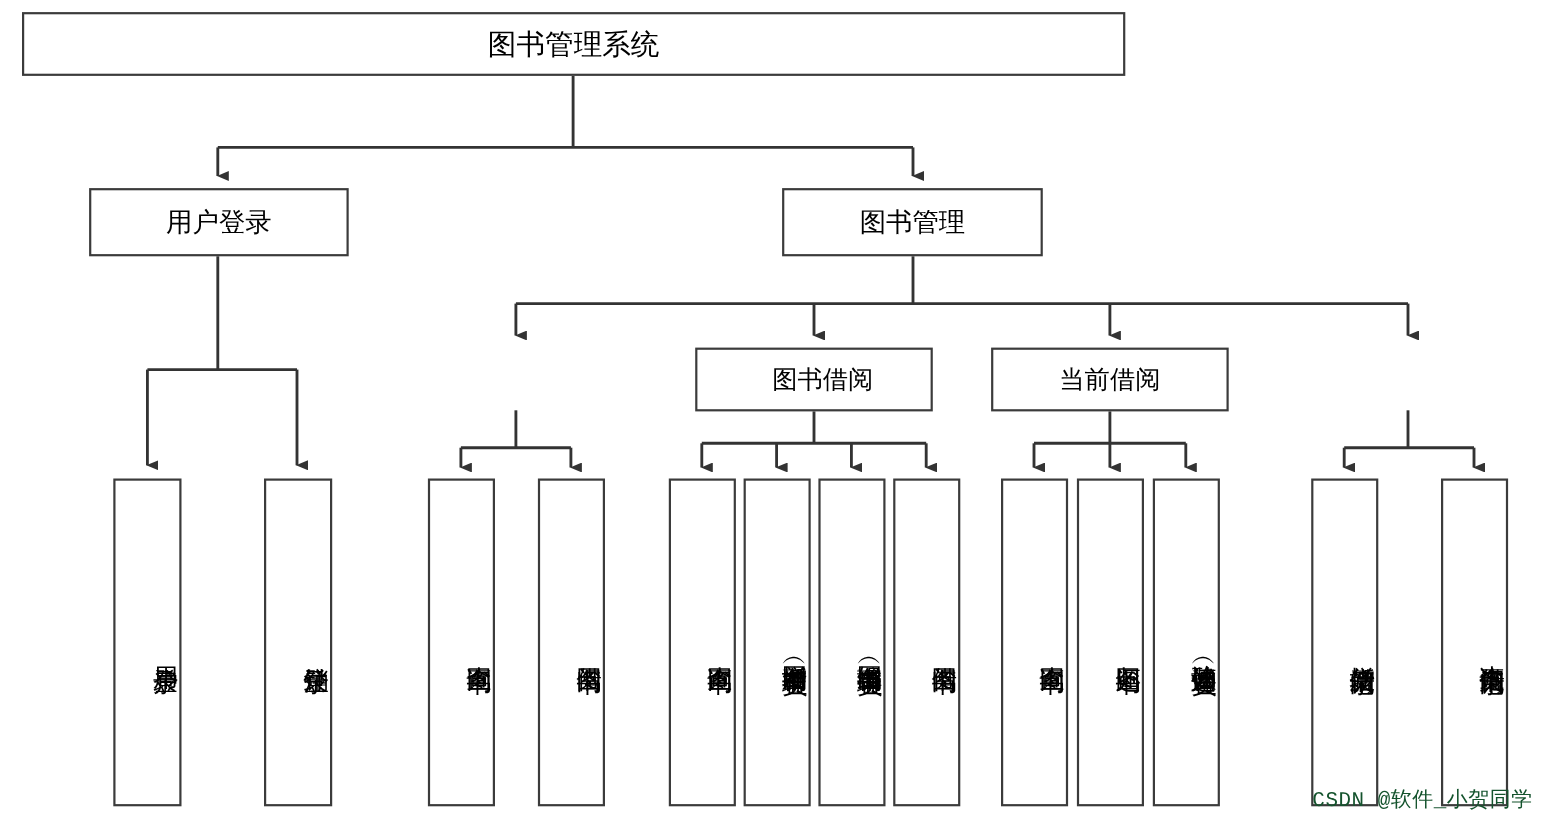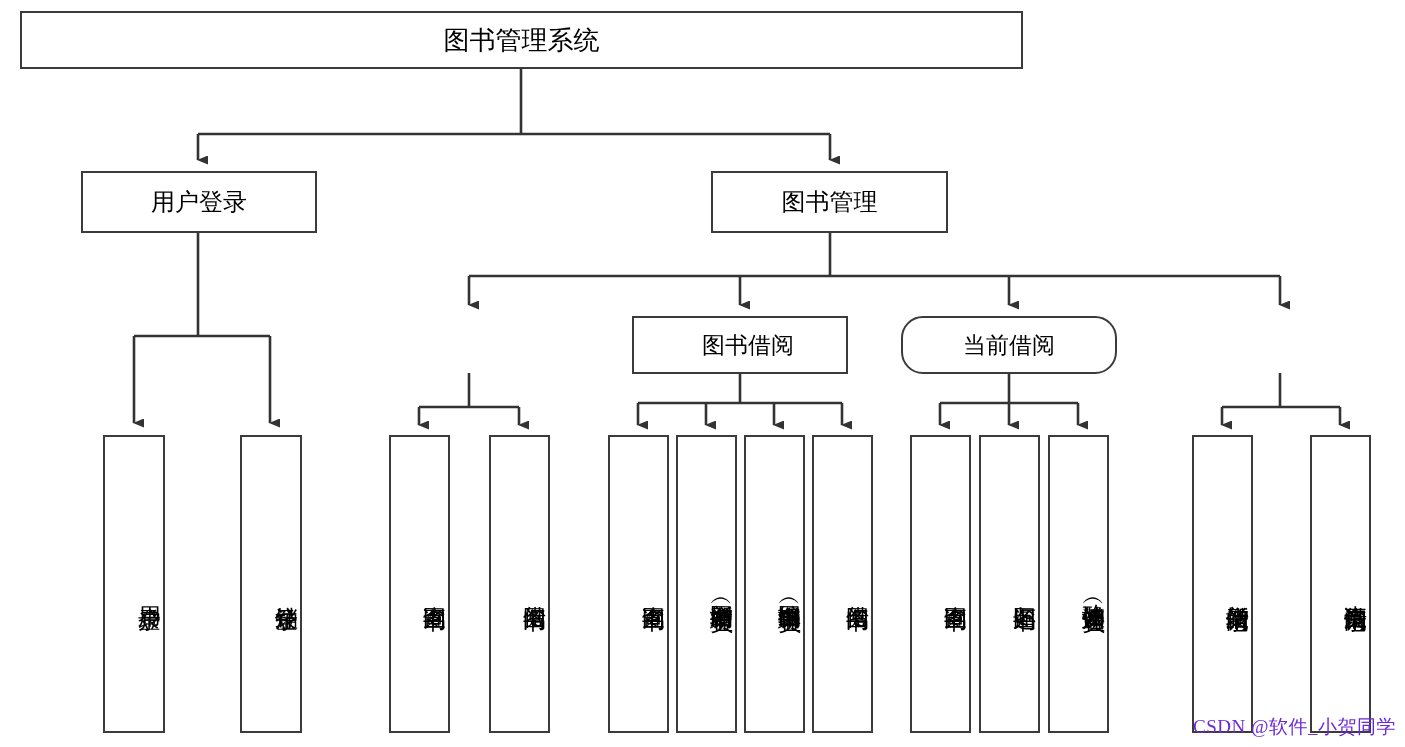--- a/index.html
+++ b/index.html
@@ -44,25 +44,25 @@
     align-items: flex-start;
     justify-content: center;
     padding-top: 12px;
   }
   .lvl-root { font-size: 26px; }
   .lvl-2 { font-size: 24px; }
   .lvl-3 { font-size: 23px; }
   .leaf  { font-size: 23px; line-height: 1.18; letter-spacing: 1px; }
   .watermark {
     position: absolute;
-    color: #6d28d9;
+    color: #14532d;
     font-size: 19px;
     white-space: nowrap;
     letter-spacing: 0.5px;
-    font-family: Liberation Serif, serif;
+    font-family: Liberation Mono, monospace;
   }
 </style>
 </head>
 <body>
 
 <div id="canvas">
 
   <svg id="edges" viewBox="0 0 1405 747" xmlns="http://www.w3.org/2000/svg">
     <defs>
       <marker id="arw" markerWidth="9" markerHeight="11" refX="4.5" refY="10" orient="auto" markerUnits="userSpaceOnUse">
@@ -123,21 +123,21 @@
 
   <div class="node horiz lvl-2" style="left:711px; top:171px; width:237px; height:62px;">
     <span>图书管理</span>
   </div>
 
 
   <div class="node horiz lvl-3" style="left:632px; top:316px; width:216px; height:58px;padding-left:16px;">
     <span>图书借阅</span>
   </div>
 
-  <div class="node horiz lvl-3" style="left:901px; top:316px; width:216px; height:58px;border-radius:22px;">
+  <div class="node horiz lvl-3" style="left:901px; top:316px; width:216px; height:58px;">
     <span>当前借阅</span>
   </div>
 
 
   <div class="node vert leaf" style="left:103px; top:435px; width:62px; height:298px;">
     <span>用户登录</span>
   </div>
 
   <div class="node vert leaf" style="left:240px; top:435px; width:62px; height:298px;">
     <span>注销登录</span>

